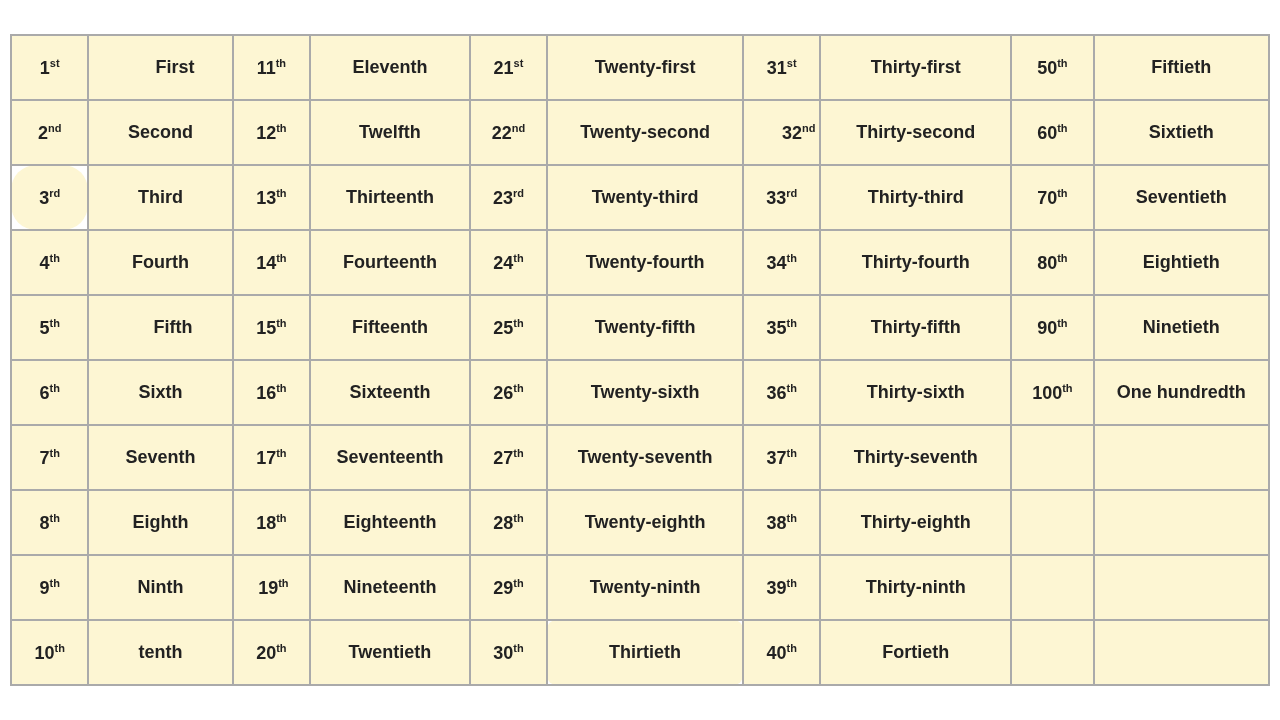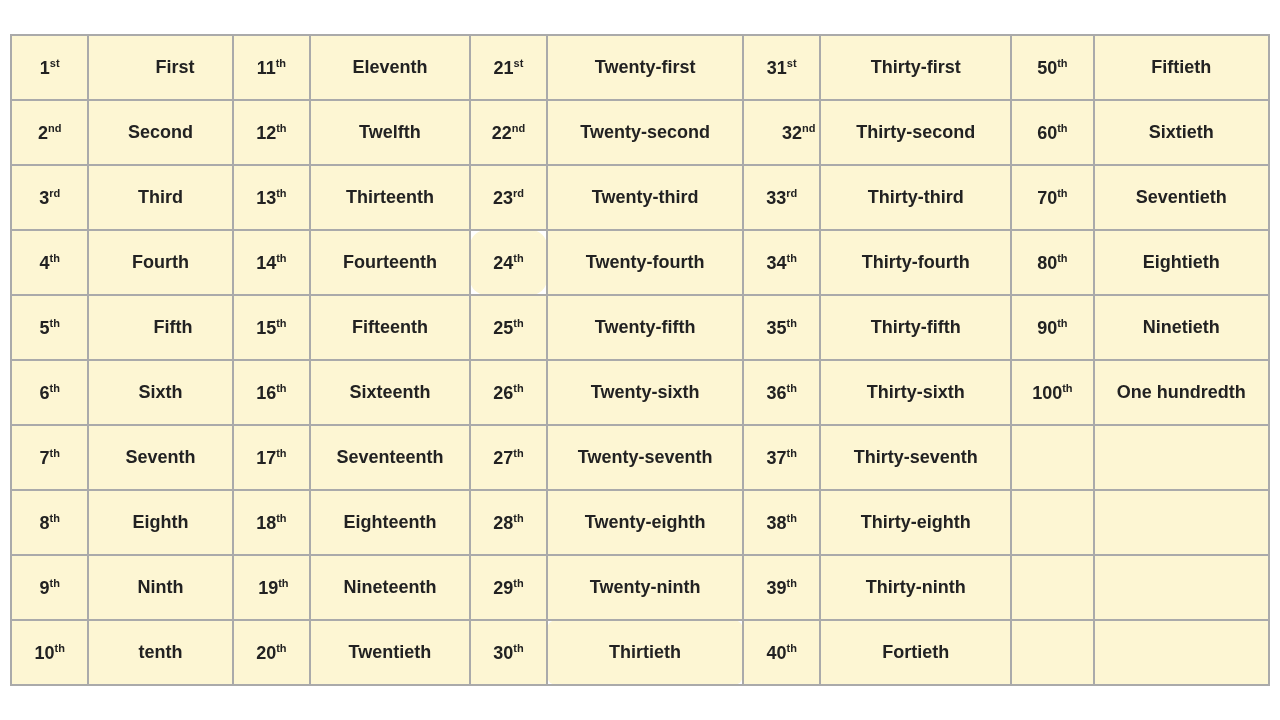--- a/index.html
+++ b/index.html
@@ -62,37 +62,37 @@
           <td style="width: 75px;">12<sup>th</sup></td>
           <td style="width: 155px;">Twelfth</td>
           <td style="width: 75px;">22<sup>nd</sup></td>
           <td style="width: 190px;">Twenty-second</td>
           <td style="width: 75px; text-align: right;">32<sup>nd</sup></td>
           <td style="width: 185px;">Thirty-second</td>
           <td style="width: 80px;">60<sup>th</sup></td>
           <td style="width: 170px;">Sixtieth</td>
         </tr>
         <tr class="tall-row">
-          <td style="width: 75px;">3<sup>rd</sup></td>
+          <td style="width: 75px; border-radius: 25px;">3<sup>rd</sup></td>
           <td style="width: 140px;">Third</td>
           <td style="width: 75px;">13<sup>th</sup></td>
           <td style="width: 155px;">Thirteenth</td>
           <td style="width: 75px;">23<sup>rd</sup></td>
           <td style="width: 190px;">Twenty-third</td>
           <td style="width: 75px;">33<sup>rd</sup></td>
           <td style="width: 185px;">Thirty-third</td>
           <td style="width: 80px;">70<sup>th</sup></td>
           <td style="width: 170px;">Seventieth</td>
         </tr>
         <tr class="tall-row">
           <td style="width: 75px;">4<sup>th</sup></td>
           <td style="width: 140px; margin-left: 36px;">Fourth</td>
           <td style="width: 75px;">14<sup>th</sup></td>
           <td style="width: 155px;">Fourteenth</td>
-          <td style="width: 75px; border-radius: 16px;">24<sup>th</sup></td>
+          <td style="width: 75px;">24<sup>th</sup></td>
           <td style="width: 190px;">Twenty-fourth</td>
           <td style="width: 75px;">34<sup>th</sup></td>
           <td style="width: 185px;">Thirty-fourth</td>
           <td style="width: 80px;">80<sup>th</sup></td>
           <td style="width: 170px;">Eightieth</td>
         </tr>
         <tr class="tall-row">
           <td style="width: 75px;">5<sup>th</sup></td>
           <td style="width: 140px; padding-left: 29px;">Fifth</td>
           <td style="width: 75px;">15<sup>th</sup></td>

